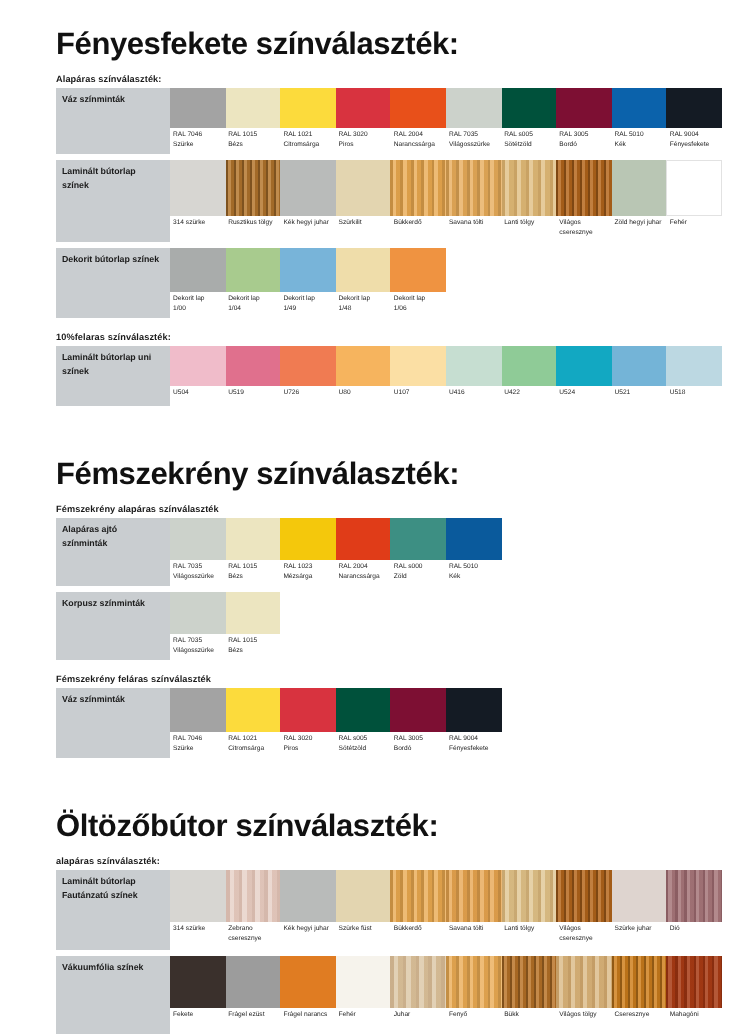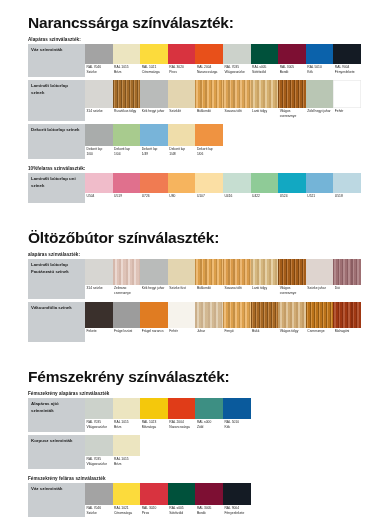--- a/index.html
+++ b/index.html
@@ -40,21 +40,21 @@
     word-break:break-word;
   }
   .spacer{background:#fff;}
 </style>
 </head>
 <body>
 
 <div class="page">
   <div id="root">
       <div class="section" style="margin-top: 14px;">
-        <div class="sec-title">Narancssárga színválaszték:</div>
+        <div class="sec-title">Fényesfekete színválaszték:</div>
         <div style="margin-top: 6px;">
           <div class="sub-title" style="margin-bottom: 2px;">Alapáras színválaszték:</div>
           <div class="row" style="margin-bottom: 3px;">
             <div class="rowlabel" style="height: 33px;">Váz színminták</div>
             <div class="swatches">
               <div class="sw-col" style="width: 10%;">
                 <div class="sw" style="height: 20px; background: rgb(163, 163, 163);"></div>
                 <div class="sw-cap" style="height: 13px;">
                   <div>RAL 7046</div>
                   <div>Szürke</div>
@@ -290,20 +290,145 @@
                 <div class="sw-cap" style="height: 10px;">
                   <div>U521</div>
                 </div>
               </div>
               <div class="sw-col" style="width: 10%;">
                 <div class="sw" style="height: 20px; background: rgb(188, 216, 226);"></div>
                 <div class="sw-cap" style="height: 10px;">
                   <div>U518</div>
                 </div>
               </div>
+            </div>
+          </div>
+        </div>
+      </div>
+      <div class="section" style="margin-top: 26px;">
+        <div class="sec-title">Fémszekrény színválaszték:</div>
+        <div style="margin-top: 6px;">
+          <div class="sub-title" style="margin-bottom: 2px;">Fémszekrény alapáras színválaszték</div>
+          <div class="row" style="margin-bottom: 3px;">
+            <div class="rowlabel" style="height: 34px;">Alapáras ajtó színminták</div>
+            <div class="swatches">
+              <div class="sw-col" style="width: 10%;">
+                <div class="sw" style="height: 21px; background: rgb(204, 210, 203);"></div>
+                <div class="sw-cap" style="height: 13px;">
+                  <div>RAL 7035</div>
+                  <div>Világosszürke</div>
+                </div>
+              </div>
+              <div class="sw-col" style="width: 10%;">
+                <div class="sw" style="height: 21px; background: rgb(236, 229, 192);"></div>
+                <div class="sw-cap" style="height: 13px;">
+                  <div>RAL 1015</div>
+                  <div>Bézs</div>
+                </div>
+              </div>
+              <div class="sw-col" style="width: 10%;">
+                <div class="sw" style="height: 21px; background: rgb(244, 200, 12);"></div>
+                <div class="sw-cap" style="height: 13px;">
+                  <div>RAL 1023</div>
+                  <div>Mézsárga</div>
+                </div>
+              </div>
+              <div class="sw-col" style="width: 10%;">
+                <div class="sw" style="height: 21px; background: rgb(224, 60, 24);"></div>
+                <div class="sw-cap" style="height: 13px;">
+                  <div>RAL 2004</div>
+                  <div>Narancssárga</div>
+                </div>
+              </div>
+              <div class="sw-col" style="width: 10%;">
+                <div class="sw" style="height: 21px; background: rgb(61, 143, 131);"></div>
+                <div class="sw-cap" style="height: 13px;">
+                  <div>RAL s000</div>
+                  <div>Zöld</div>
+                </div>
+              </div>
+              <div class="sw-col" style="width: 10%;">
+                <div class="sw" style="height: 21px; background: rgb(10, 90, 156);"></div>
+                <div class="sw-cap" style="height: 13px;">
+                  <div>RAL 5010</div>
+                  <div>Kék</div>
+                </div>
+              </div>
+              <div class="spacer" style="width: 40%;"></div>
+            </div>
+          </div>
+          <div class="row" style="margin-bottom: 3px;">
+            <div class="rowlabel" style="height: 34px;">Korpusz színminták</div>
+            <div class="swatches">
+              <div class="sw-col" style="width: 10%;">
+                <div class="sw" style="height: 21px; background: rgb(204, 210, 203);"></div>
+                <div class="sw-cap" style="height: 13px;">
+                  <div>RAL 7035</div>
+                  <div>Világosszürke</div>
+                </div>
+              </div>
+              <div class="sw-col" style="width: 10%;">
+                <div class="sw" style="height: 21px; background: rgb(236, 229, 192);"></div>
+                <div class="sw-cap" style="height: 13px;">
+                  <div>RAL 1015</div>
+                  <div>Bézs</div>
+                </div>
+              </div>
+              <div class="spacer" style="width: 80%;"></div>
+            </div>
+          </div>
+        </div>
+        <div style="margin-top: 7px;">
+          <div class="sub-title" style="margin-bottom: 2px;">Fémszekrény feláras színválaszték</div>
+          <div class="row" style="margin-bottom: 3px;">
+            <div class="rowlabel" style="height: 35px;">Váz színminták</div>
+            <div class="swatches">
+              <div class="sw-col" style="width: 10%;">
+                <div class="sw" style="height: 22px; background: rgb(163, 163, 163);"></div>
+                <div class="sw-cap" style="height: 13px;">
+                  <div>RAL 7046</div>
+                  <div>Szürke</div>
+                </div>
+              </div>
+              <div class="sw-col" style="width: 10%;">
+                <div class="sw" style="height: 22px; background: rgb(252, 219, 60);"></div>
+                <div class="sw-cap" style="height: 13px;">
+                  <div>RAL 1021</div>
+                  <div>Citromsárga</div>
+                </div>
+              </div>
+              <div class="sw-col" style="width: 10%;">
+                <div class="sw" style="height: 22px; background: rgb(216, 51, 63);"></div>
+                <div class="sw-cap" style="height: 13px;">
+                  <div>RAL 3020</div>
+                  <div>Piros</div>
+                </div>
+              </div>
+              <div class="sw-col" style="width: 10%;">
+                <div class="sw" style="height: 22px; background: rgb(0, 81, 59);"></div>
+                <div class="sw-cap" style="height: 13px;">
+                  <div>RAL s005</div>
+                  <div>Sötétzöld</div>
+                </div>
+              </div>
+              <div class="sw-col" style="width: 10%;">
+                <div class="sw" style="height: 22px; background: rgb(125, 15, 51);"></div>
+                <div class="sw-cap" style="height: 13px;">
+                  <div>RAL 3005</div>
+                  <div>Bordó</div>
+                </div>
+              </div>
+              <div class="sw-col" style="width: 10%;">
+                <div class="sw" style="height: 22px; background: rgb(20, 27, 36);"></div>
+                <div class="sw-cap" style="height: 13px;">
+                  <div>RAL 9004</div>
+                  <div>Fényesfekete</div>
+                </div>
+              </div>
+              <div class="spacer" style="width: 40%;"></div>
             </div>
           </div>
         </div>
       </div>
       <div class="section" style="margin-top: 26px;">
         <div class="sec-title">Öltözőbútor színválaszték:</div>
         <div style="margin-top: 6px;">
           <div class="sub-title" style="margin-bottom: 2px;">alapáras színválaszték:</div>
           <div class="row" style="margin-bottom: 3px;">
             <div class="rowlabel" style="height: 40px;">Laminált bútorlap Fautánzatú színek</div>
@@ -430,139 +555,14 @@
               <div class="sw-col" style="width: 10%;">
                 <div class="sw" style="height: 26px; background: repeating-linear-gradient(90deg, rgba(60, 10, 0, 0.28) 0px, rgba(60, 10, 0, 0.28) 1.2px, rgba(255, 255, 255, 0.15) 1.2px, rgba(255, 255, 255, 0.15) 2.8px, rgba(60, 10, 0, 0.08) 2.8px, rgba(60, 10, 0, 0.08) 4.6px) rgb(167, 59, 20);"></div>
                 <div class="sw-cap" style="height: 14px;">
                   <div>Mahagóni</div>
                 </div>
               </div>
             </div>
           </div>
         </div>
       </div>
-      <div class="section" style="margin-top: 26px;">
-        <div class="sec-title">Fémszekrény színválaszték:</div>
-        <div style="margin-top: 6px;">
-          <div class="sub-title" style="margin-bottom: 2px;">Fémszekrény alapáras színválaszték</div>
-          <div class="row" style="margin-bottom: 3px;">
-            <div class="rowlabel" style="height: 34px;">Alapáras ajtó színminták</div>
-            <div class="swatches">
-              <div class="sw-col" style="width: 10%;">
-                <div class="sw" style="height: 21px; background: rgb(204, 210, 203);"></div>
-                <div class="sw-cap" style="height: 13px;">
-                  <div>RAL 7035</div>
-                  <div>Világosszürke</div>
-                </div>
-              </div>
-              <div class="sw-col" style="width: 10%;">
-                <div class="sw" style="height: 21px; background: rgb(236, 229, 192);"></div>
-                <div class="sw-cap" style="height: 13px;">
-                  <div>RAL 1015</div>
-                  <div>Bézs</div>
-                </div>
-              </div>
-              <div class="sw-col" style="width: 10%;">
-                <div class="sw" style="height: 21px; background: rgb(244, 200, 12);"></div>
-                <div class="sw-cap" style="height: 13px;">
-                  <div>RAL 1023</div>
-                  <div>Mézsárga</div>
-                </div>
-              </div>
-              <div class="sw-col" style="width: 10%;">
-                <div class="sw" style="height: 21px; background: rgb(224, 60, 24);"></div>
-                <div class="sw-cap" style="height: 13px;">
-                  <div>RAL 2004</div>
-                  <div>Narancssárga</div>
-                </div>
-              </div>
-              <div class="sw-col" style="width: 10%;">
-                <div class="sw" style="height: 21px; background: rgb(61, 143, 131);"></div>
-                <div class="sw-cap" style="height: 13px;">
-                  <div>RAL s000</div>
-                  <div>Zöld</div>
-                </div>
-              </div>
-              <div class="sw-col" style="width: 10%;">
-                <div class="sw" style="height: 21px; background: rgb(10, 90, 156);"></div>
-                <div class="sw-cap" style="height: 13px;">
-                  <div>RAL 5010</div>
-                  <div>Kék</div>
-                </div>
-              </div>
-              <div class="spacer" style="width: 40%;"></div>
-            </div>
-          </div>
-          <div class="row" style="margin-bottom: 3px;">
-            <div class="rowlabel" style="height: 34px;">Korpusz színminták</div>
-            <div class="swatches">
-              <div class="sw-col" style="width: 10%;">
-                <div class="sw" style="height: 21px; background: rgb(204, 210, 203);"></div>
-                <div class="sw-cap" style="height: 13px;">
-                  <div>RAL 7035</div>
-                  <div>Világosszürke</div>
-                </div>
-              </div>
-              <div class="sw-col" style="width: 10%;">
-                <div class="sw" style="height: 21px; background: rgb(236, 229, 192);"></div>
-                <div class="sw-cap" style="height: 13px;">
-                  <div>RAL 1015</div>
-                  <div>Bézs</div>
-                </div>
-              </div>
-              <div class="spacer" style="width: 80%;"></div>
-            </div>
-          </div>
-        </div>
-        <div style="margin-top: 7px;">
-          <div class="sub-title" style="margin-bottom: 2px;">Fémszekrény feláras színválaszték</div>
-          <div class="row" style="margin-bottom: 3px;">
-            <div class="rowlabel" style="height: 35px;">Váz színminták</div>
-            <div class="swatches">
-              <div class="sw-col" style="width: 10%;">
-                <div class="sw" style="height: 22px; background: rgb(163, 163, 163);"></div>
-                <div class="sw-cap" style="height: 13px;">
-                  <div>RAL 7046</div>
-                  <div>Szürke</div>
-                </div>
-              </div>
-              <div class="sw-col" style="width: 10%;">
-                <div class="sw" style="height: 22px; background: rgb(252, 219, 60);"></div>
-                <div class="sw-cap" style="height: 13px;">
-                  <div>RAL 1021</div>
-                  <div>Citromsárga</div>
-                </div>
-              </div>
-              <div class="sw-col" style="width: 10%;">
-                <div class="sw" style="height: 22px; background: rgb(216, 51, 63);"></div>
-                <div class="sw-cap" style="height: 13px;">
-                  <div>RAL 3020</div>
-                  <div>Piros</div>
-                </div>
-              </div>
-              <div class="sw-col" style="width: 10%;">
-                <div class="sw" style="height: 22px; background: rgb(0, 81, 59);"></div>
-                <div class="sw-cap" style="height: 13px;">
-                  <div>RAL s005</div>
-                  <div>Sötétzöld</div>
-                </div>
-              </div>
-              <div class="sw-col" style="width: 10%;">
-                <div class="sw" style="height: 22px; background: rgb(125, 15, 51);"></div>
-                <div class="sw-cap" style="height: 13px;">
-                  <div>RAL 3005</div>
-                  <div>Bordó</div>
-                </div>
-              </div>
-              <div class="sw-col" style="width: 10%;">
-                <div class="sw" style="height: 22px; background: rgb(20, 27, 36);"></div>
-                <div class="sw-cap" style="height: 13px;">
-                  <div>RAL 9004</div>
-                  <div>Fényesfekete</div>
-                </div>
-              </div>
-              <div class="spacer" style="width: 40%;"></div>
-            </div>
-          </div>
-        </div>
-      </div>
     </div>
 </div>
 
 </body></html>

